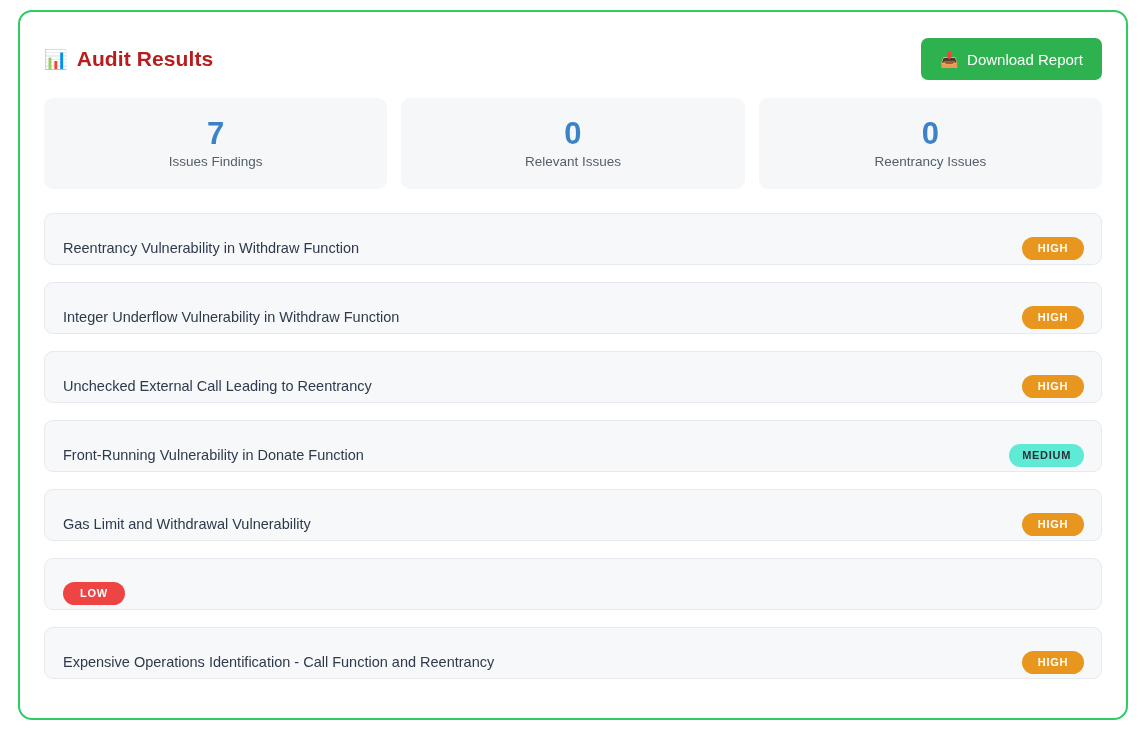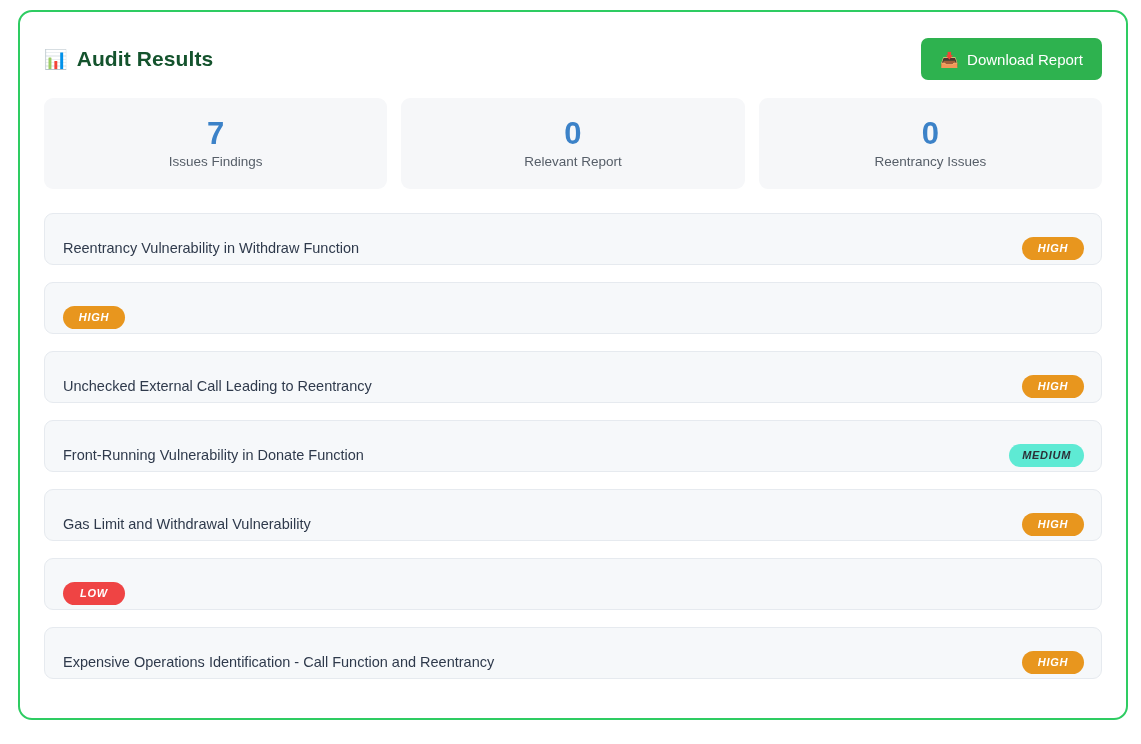--- a/index.html
+++ b/index.html
@@ -39,21 +39,21 @@
     gap: 9px;
   }
   .title-icon {
     font-size: 19px;
     line-height: 1;
     display: inline-block;
   }
   .panel-title {
     font-size: 21px;
     font-weight: bold;
-    color: #14532d;
+    color: #b91c1c;
     letter-spacing: 0.1px;
   }
 
   .download-btn {
     display: flex;
     align-items: center;
     gap: 8px;
     background: #2eb24f;
     color: #ffffff;
     border: none;
@@ -121,21 +121,20 @@
     align-items: center;
     justify-content: center;
     min-width: 62px;
     height: 23px;
     padding: 0 13px;
     border-radius: 12px;
     font-size: 11px;
     font-weight: bold;
     letter-spacing: 0.7px;
     text-transform: uppercase;
-    font-style: italic;
   }
   .badge.high   { background: #e8961e; color: #ffffff; }
   .badge.medium { background: #5eead4; color: #2c3038; }
   .badge.low    { background: #ef4444; color: #ffffff; }
 </style>
 </head>
 <body>
 
 <div id="audit-panel">
 
@@ -150,34 +149,35 @@
     </button>
   </div>
 
   <div class="stats-row">
     <div class="stat-card">
       <div class="stat-value">7</div>
       <div class="stat-label">Issues Findings</div>
     </div>
     <div class="stat-card">
       <div class="stat-value">0</div>
-      <div class="stat-label">Relevant Report</div>
+      <div class="stat-label">Relevant Issues</div>
     </div>
     <div class="stat-card">
       <div class="stat-value">0</div>
       <div class="stat-label">Reentrancy Issues</div>
     </div>
   </div>
 
   <div class="findings-list">
     <div class="finding-row">
       <span class="finding-title">Reentrancy Vulnerability in Withdraw Function</span>
       <span class="badge high">HIGH</span>
     </div>
     <div class="finding-row">
+      <span class="finding-title">Integer Underflow Vulnerability in Withdraw Function</span>
       <span class="badge high">HIGH</span>
     </div>
     <div class="finding-row">
       <span class="finding-title">Unchecked External Call Leading to Reentrancy</span>
       <span class="badge high">HIGH</span>
     </div>
     <div class="finding-row">
       <span class="finding-title">Front-Running Vulnerability in Donate Function</span>
       <span class="badge medium">MEDIUM</span>
     </div>

